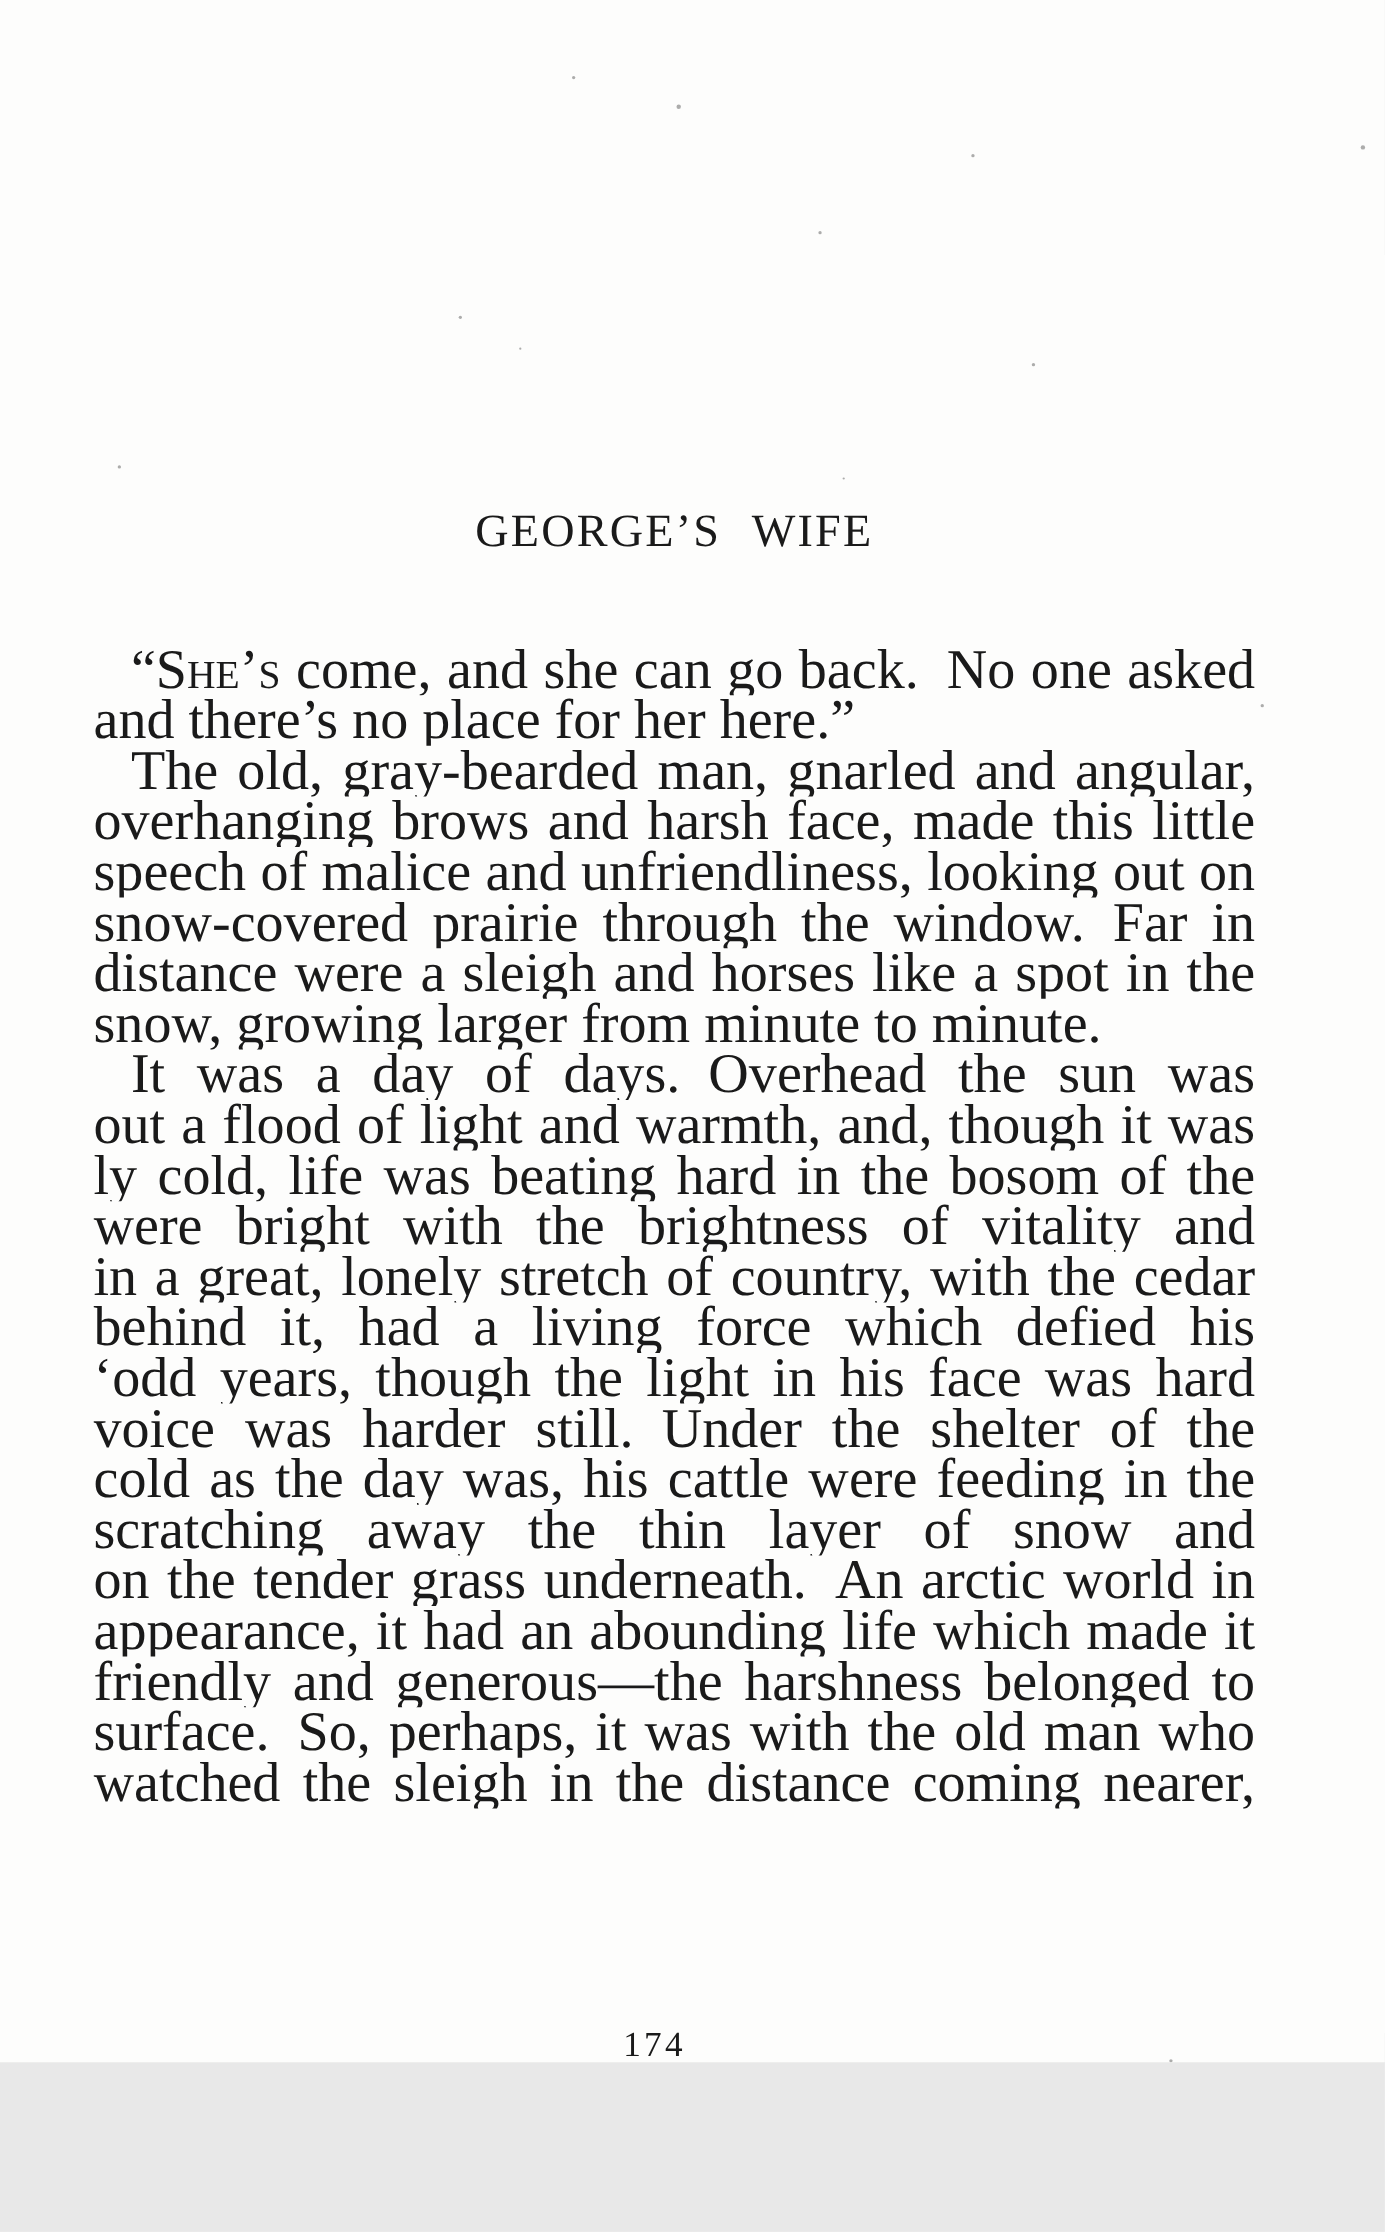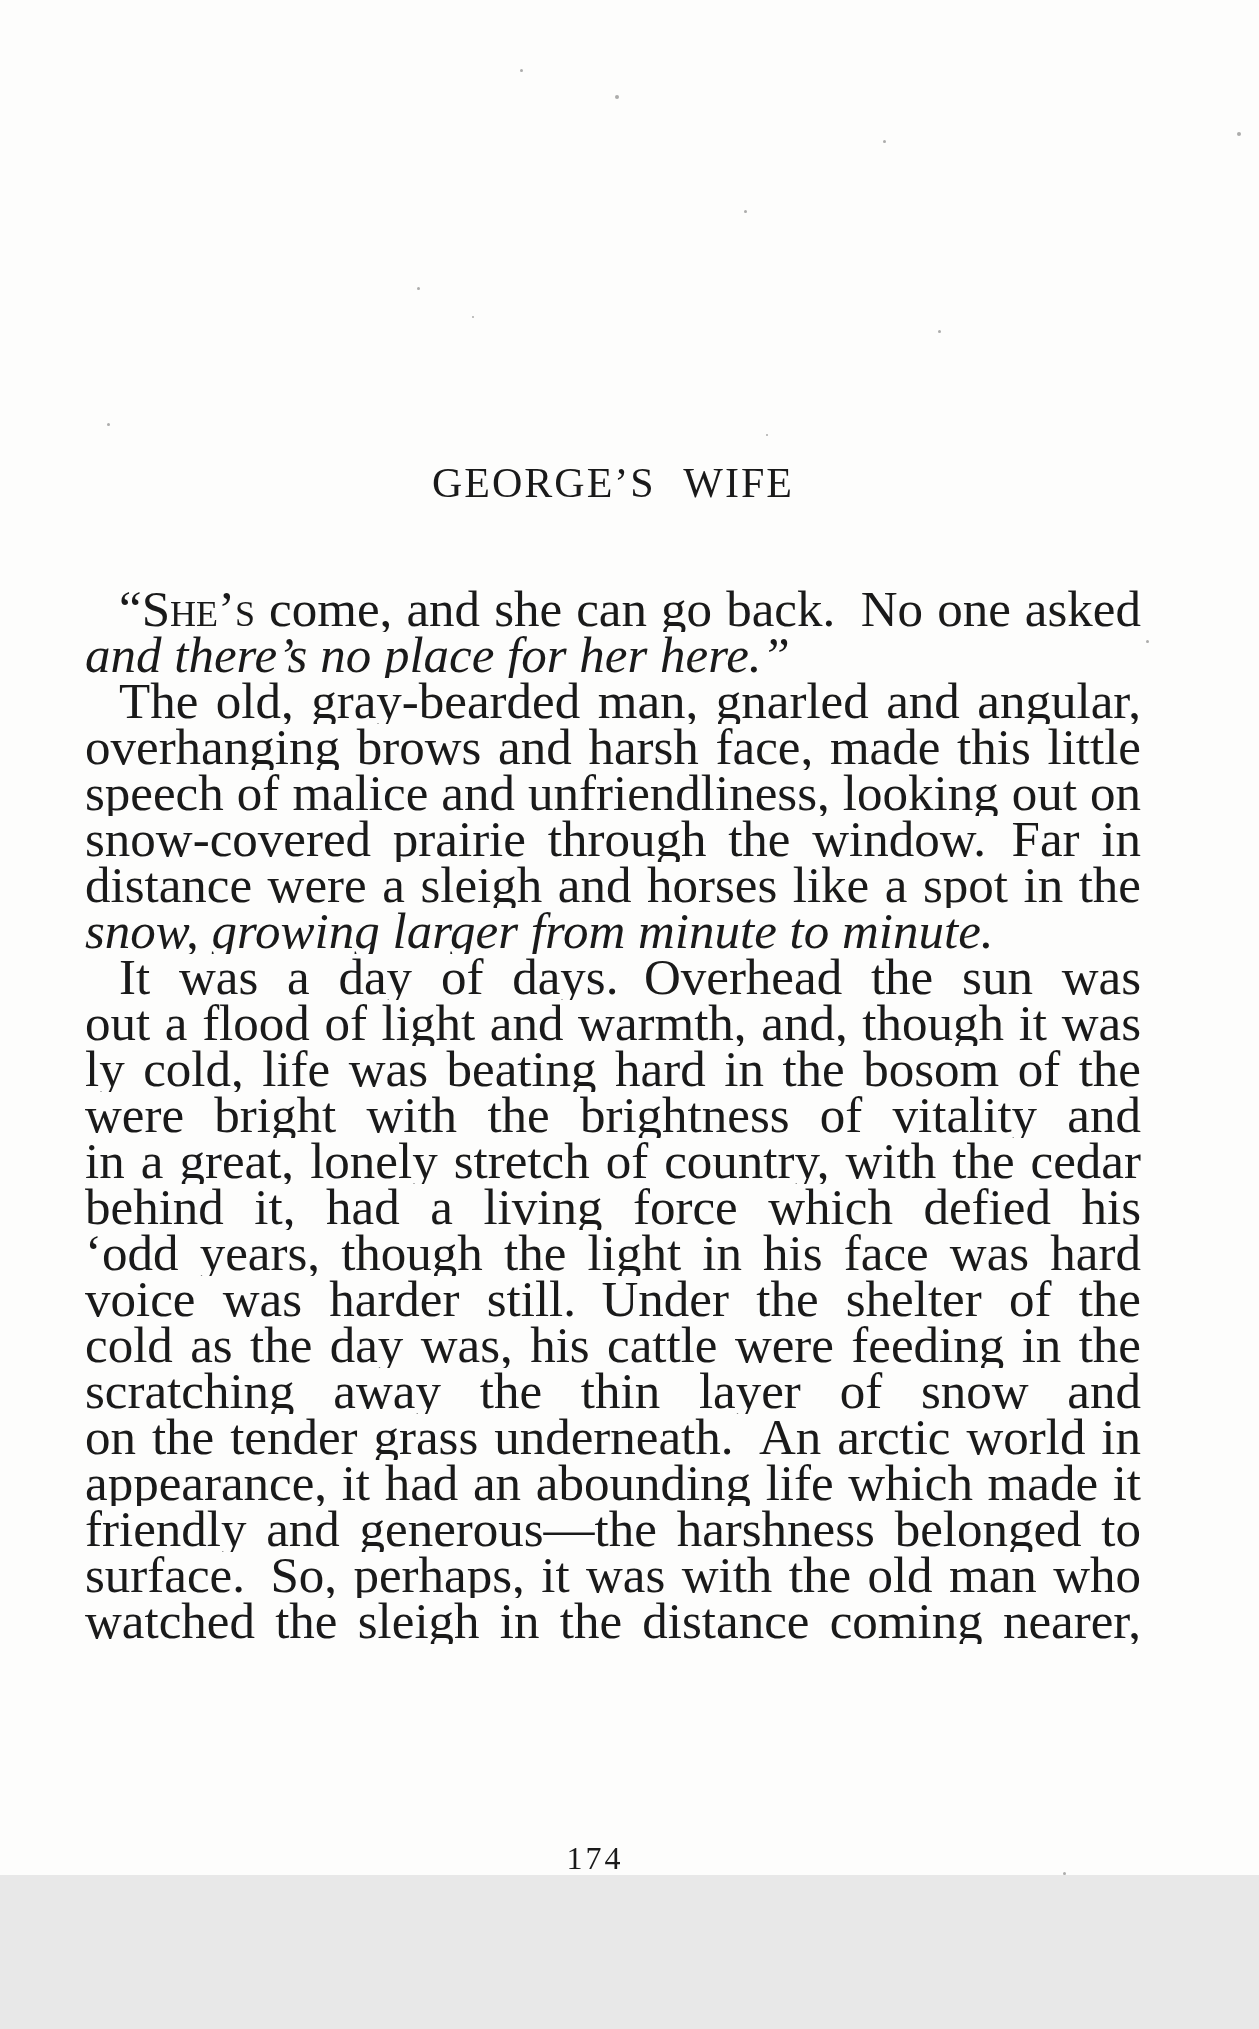--- a/index.html
+++ b/index.html
@@ -34,21 +34,21 @@
   }
   .line {
     font-size: 51px;
     line-height: 46px;
     height: 46px;
     text-align: justify;
     text-align-last: justify;
     overflow: hidden;
     white-space: normal;
   }
-  .line.end { text-align-last: left; font-style: italic; }
+  .line.end { text-align-last: left; }
   .line.indent { text-indent: 34px; }
   .smallcaps { font-variant: small-caps; }
   .pagenum {
     position: absolute;
     top: 1840px;
     left: 67px;
     width: 1056px;
     text-align: center;
     font-size: 32px;
     letter-spacing: 3px;

